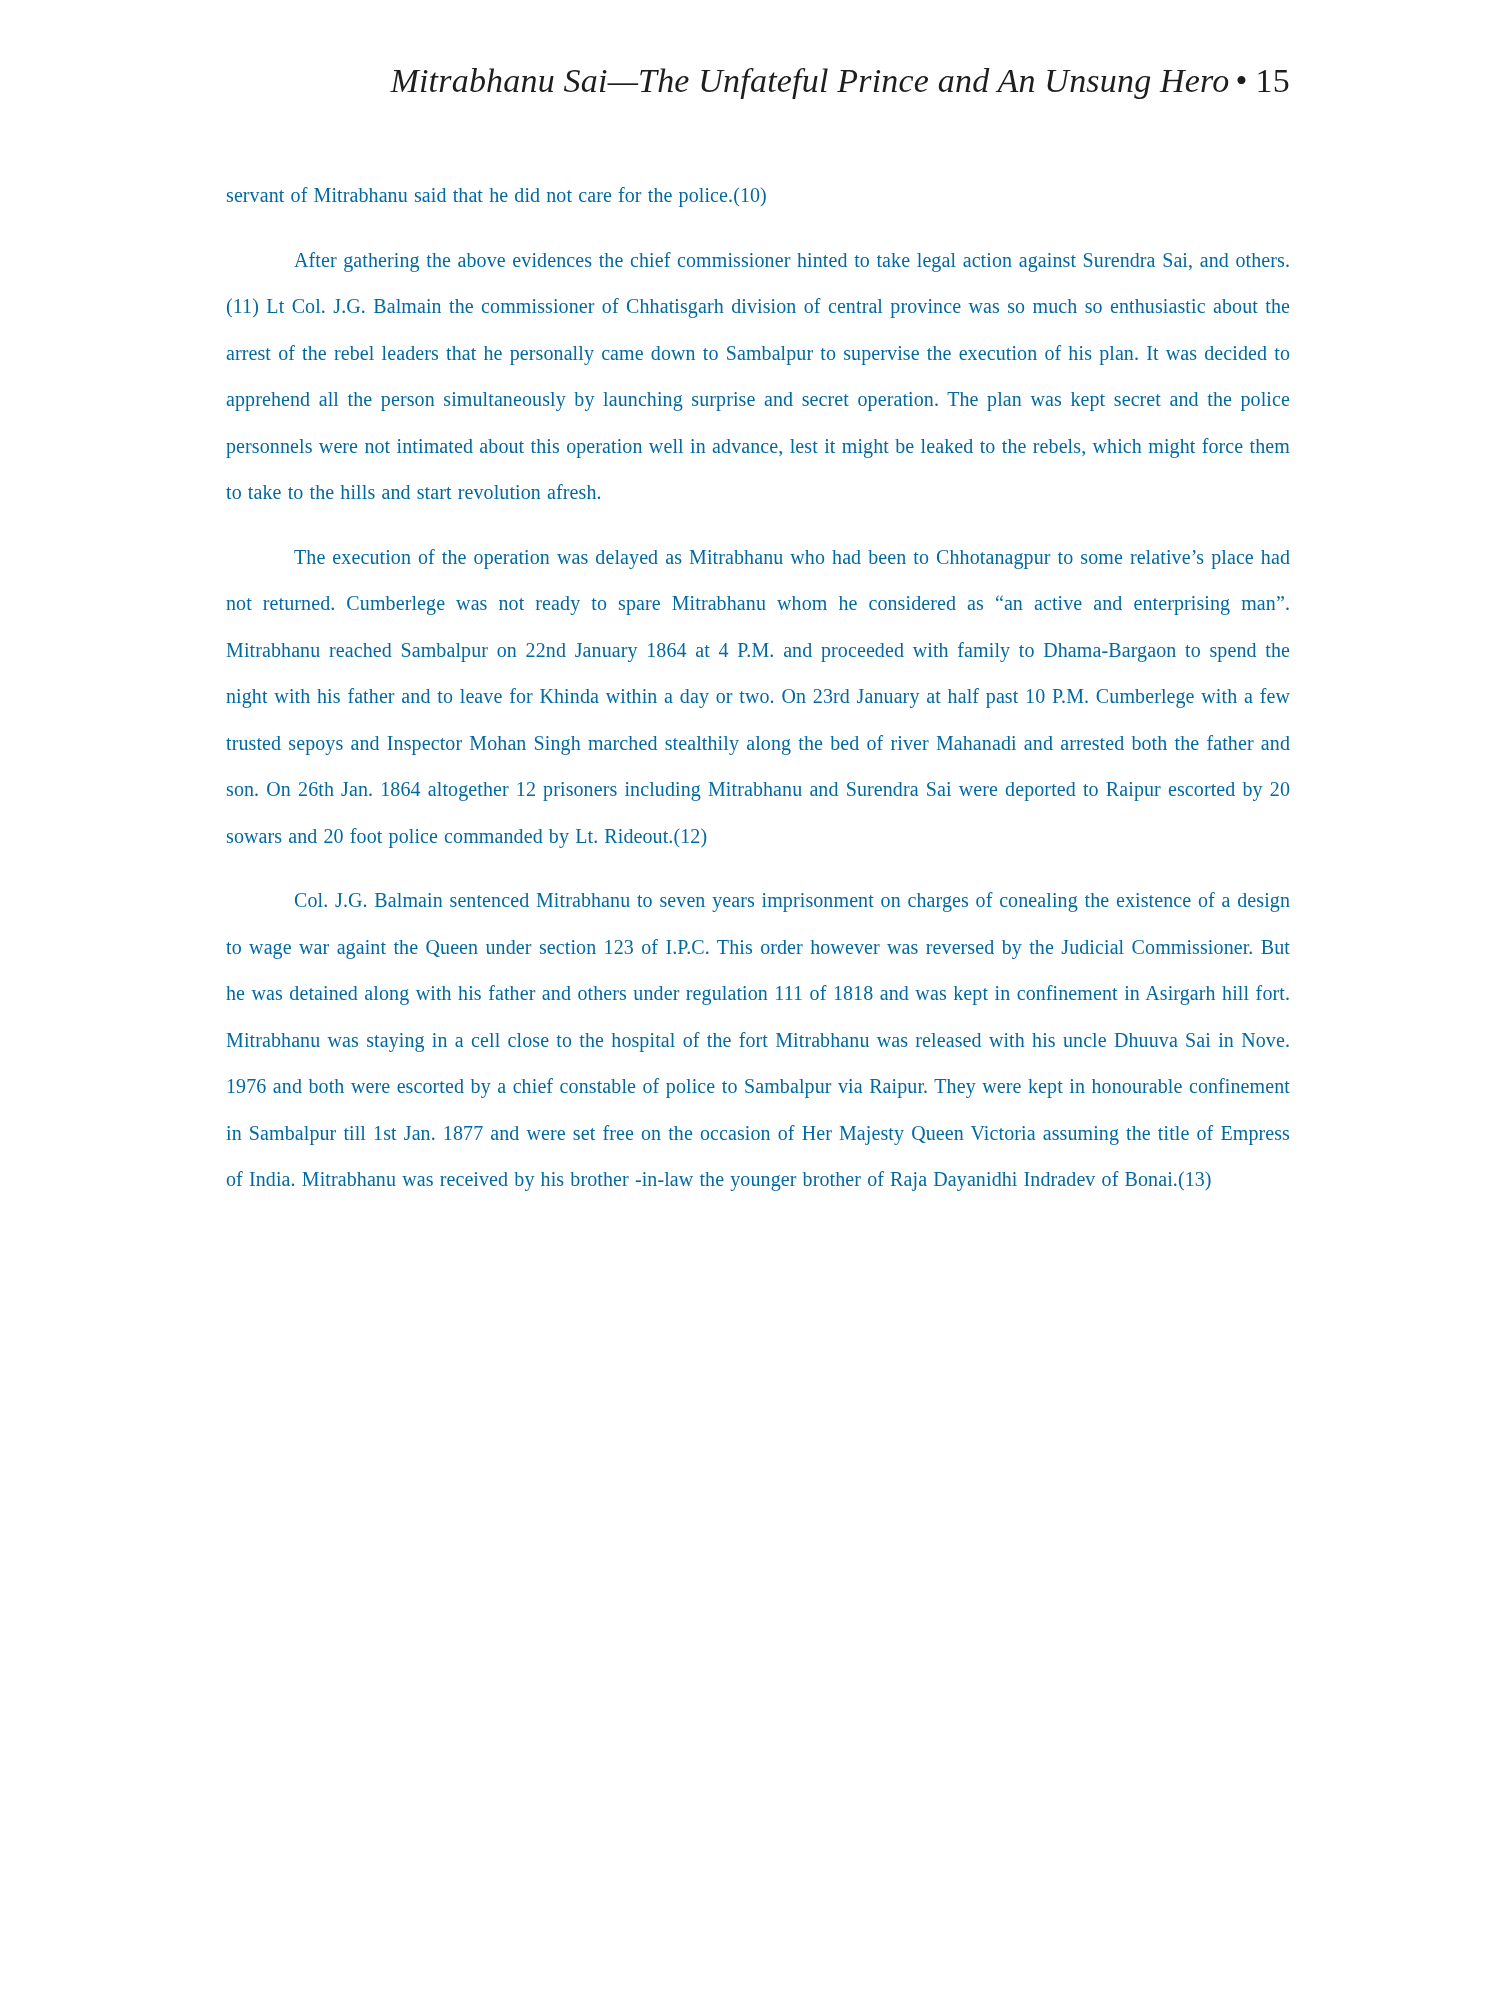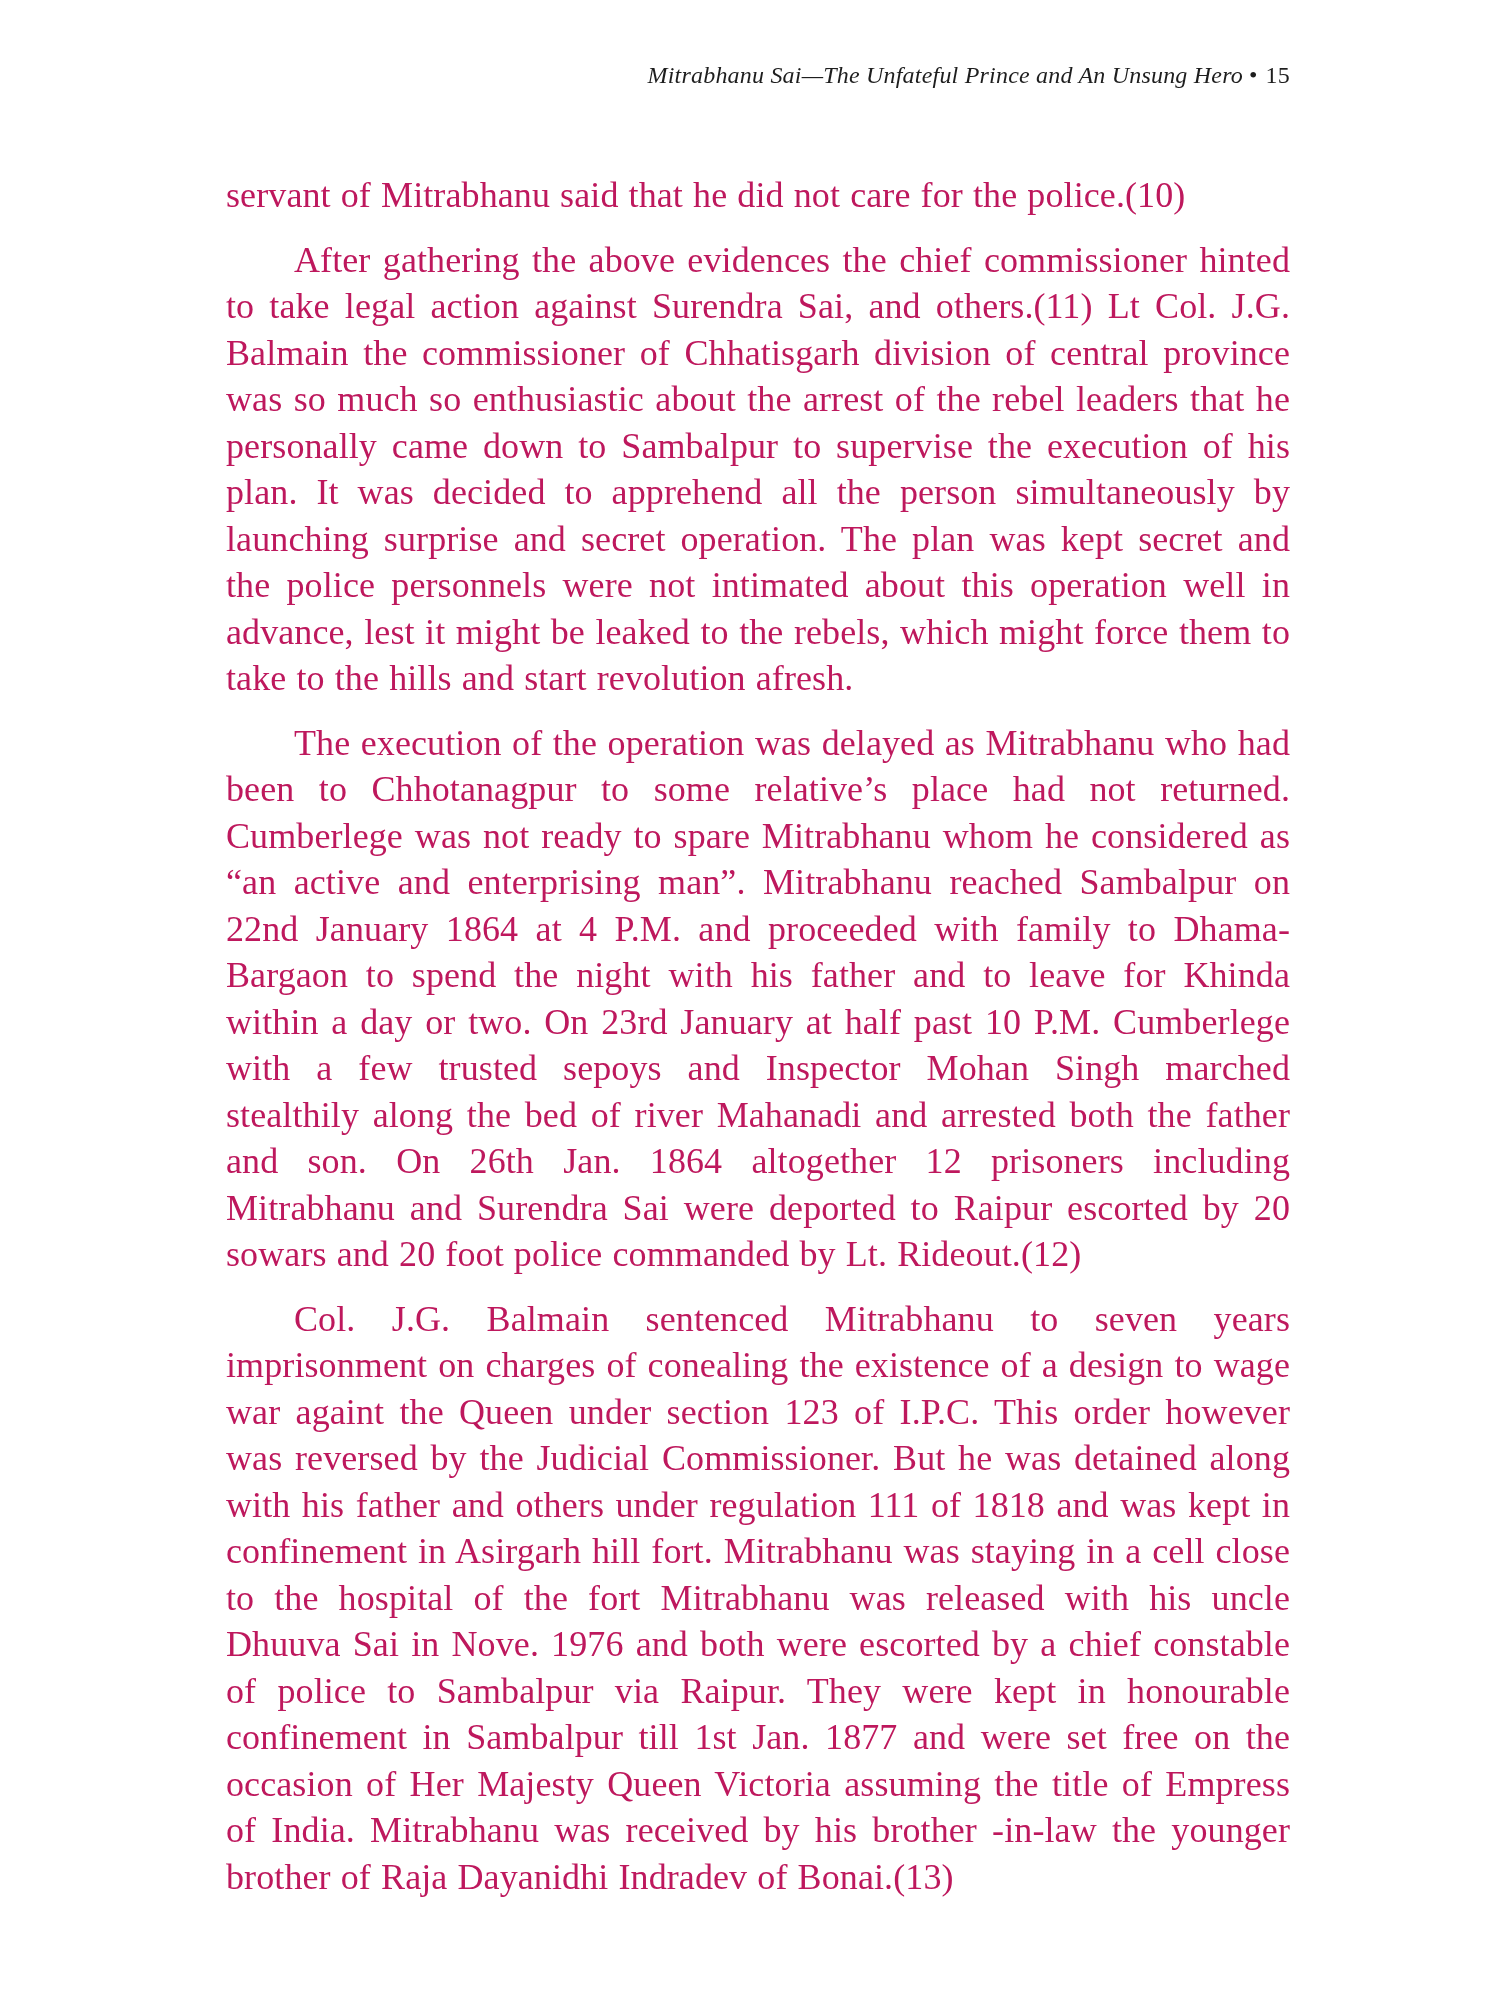--- a/index.html
+++ b/index.html
@@ -22,47 +22,47 @@
       width: 1500px;
       height: 2000px;
       background: #ffffff;
     }
     .running-head {
       position: absolute;
       left: 226px;
       width: 1064px;
       top: 62px;
       text-align: right;
-      font-size: 24px;
+      font-size: 34px;
       font-style: italic;
       letter-spacing: 0.2px;
       color: #1e1e1e;
     }
     .running-head .bullet {
       font-style: normal;
       margin: 0 8px 0 6px;
     }
     .running-head .page-num {
       font-style: normal;
     }
     .body-text {
       position: absolute;
       left: 226px;
       top: 172px;
       width: 1064px;
     }
     .para {
       margin: 0 0 18px 0;
-      font-size: 36px;
+      font-size: 20px;
       line-height: 46.5px;
       text-align: justify;
       text-align-last: left;
       letter-spacing: 0.1px;
       word-spacing: 1px;
-      color: #be185d;
+      color: #0369a1;
     }
     .para.indent {
       text-indent: 68px;
     }
   </style>
 </head>
 <body>
 
 <div class="page">
 

